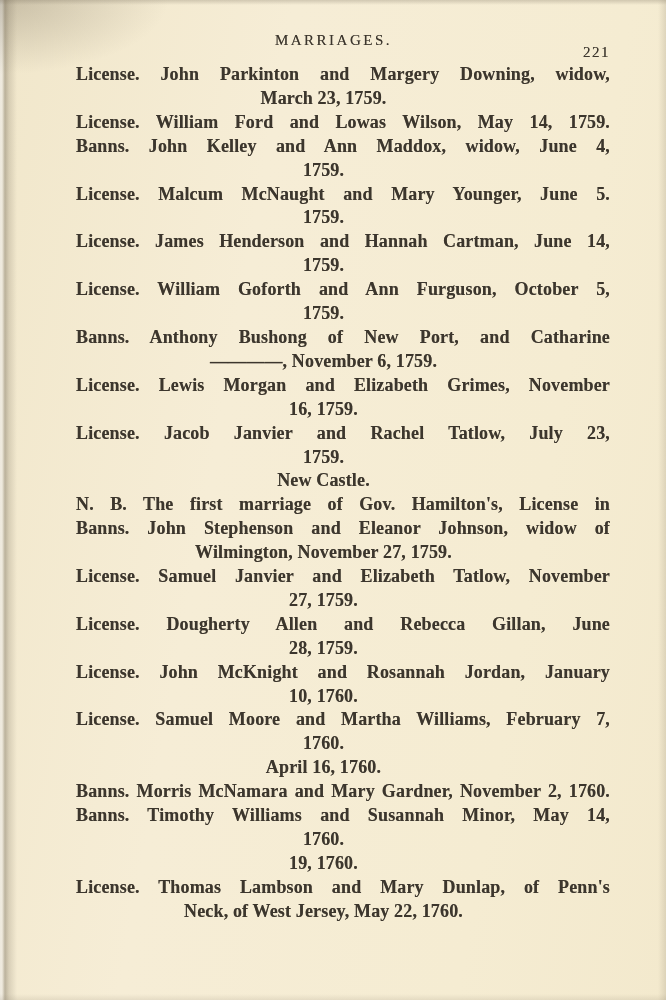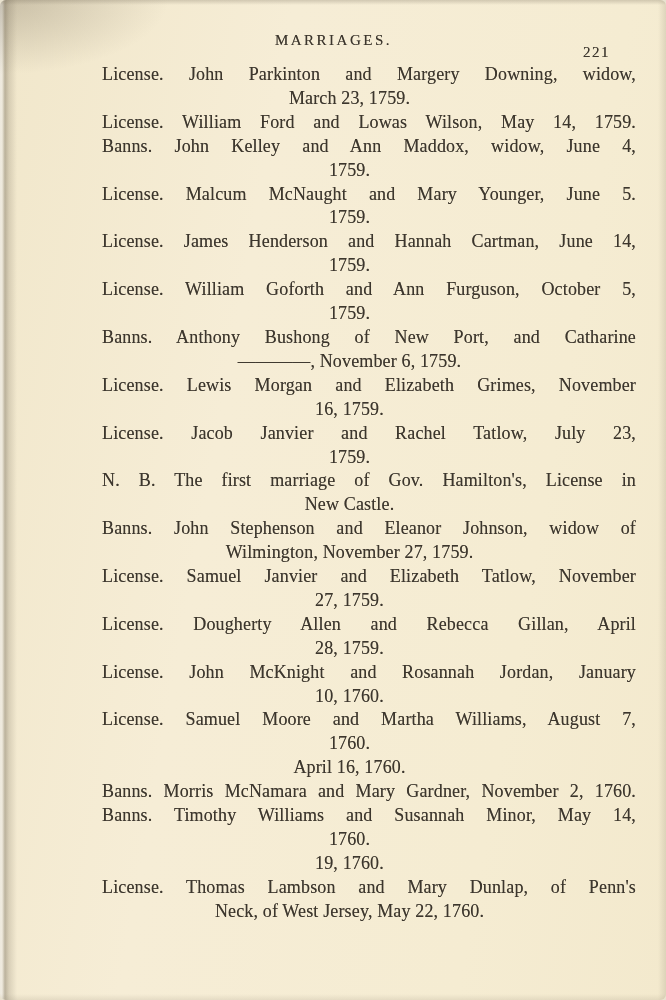--- a/index.html
+++ b/index.html
@@ -7,21 +7,20 @@
     width: 666px; height: 1000px;
     background: #e9e2cf;
     font-family: "Liberation Serif", "DejaVu Serif", serif;
   }
   .page {
     position: relative;
     width: 666px; height: 1000px;
     overflow: hidden;
     background: linear-gradient(100deg, #f1e7cb 0%, #f6edd6 35%, #f5ecd2 75%, #f3e9cd 100%);
     color: #3c362d;
-    border-radius: 6px;
   }
   
   .edge-left {
     position: absolute; left: 0; top: 0; bottom: 0; width: 18px;
     background: linear-gradient(to right,
       rgba(238,234,224,0.95) 0px, rgba(238,234,224,0.85) 2px,
       rgba(110,101,84,0.42) 5px, rgba(110,101,84,0.20) 9px,
       rgba(110,101,84,0.0) 17px);
   }
   .edge-top {
@@ -48,24 +47,25 @@
     display: block; text-align: center;
     letter-spacing: 2.5px;
     text-shadow: 0 0 0.4px rgba(60,54,45,0.6);
   }
   .running-header .folio {
     position: absolute; right: 10px; top: 12px;
     letter-spacing: 1.5px;
     text-shadow: 0 0 0.4px rgba(60,54,45,0.6);
   }
   .body-text {
-    position: absolute; top: 63px; left: 63px; width: 573px;
+    position: absolute; top: 63px; left: 37px; width: 573px;
     font-size: 18px; line-height: 23.9px;
     letter-spacing: 0.15px;
     text-shadow: 0 0 0.45px rgba(60,54,45,0.55);
+    font-weight: bold;
   }
   .entry { margin: 0; }
   .line { display: block; }
   .first { padding-left: 39px; }
   .just  { text-align: justify; text-align-last: justify; }
   .rest  { text-align: center; }
 </style>
 </head>
 <body>
 
@@ -122,46 +122,46 @@
       <span class="line first just">License. Lewis Morgan and Elizabeth Grimes, November</span>
       <span class="line rest">16, 1759.</span>
     </div>
 
     <div class="entry">
       <span class="line first just">License. Jacob Janvier and Rachel Tatlow, July 23,</span>
       <span class="line rest">1759.</span>
     </div>
 
     <div class="entry">
+      <span class="line rest">New Castle.</span>
       <span class="line first just">N. B. The first marriage of Gov. Hamilton's, License in</span>
-      <span class="line rest">New Castle.</span>
     </div>
 
     <div class="entry">
       <span class="line first just">Banns. John Stephenson and Eleanor Johnson, widow of</span>
       <span class="line rest">Wilmington, November 27, 1759.</span>
     </div>
 
     <div class="entry">
       <span class="line first just">License. Samuel Janvier and Elizabeth Tatlow, November</span>
       <span class="line rest">27, 1759.</span>
     </div>
 
     <div class="entry">
-      <span class="line first just">License. Dougherty Allen and Rebecca Gillan, April</span>
+      <span class="line first just">License. Dougherty Allen and Rebecca Gillan, June</span>
       <span class="line rest">28, 1759.</span>
     </div>
 
     <div class="entry">
       <span class="line first just">License. John McKnight and Rosannah Jordan, January</span>
       <span class="line rest">10, 1760.</span>
     </div>
 
     <div class="entry">
-      <span class="line first just">License. Samuel Moore and Martha Williams, August 7,</span>
+      <span class="line first just">License. Samuel Moore and Martha Williams, February 7,</span>
       <span class="line rest">1760.</span>
     </div>
 
     <div class="entry">
       <span class="line rest">April 16, 1760.</span>
     </div>
 
     <div class="entry">
       <span class="line first just">Banns. Morris McNamara and Mary Gardner, November 2, 1760.</span>
     </div>

